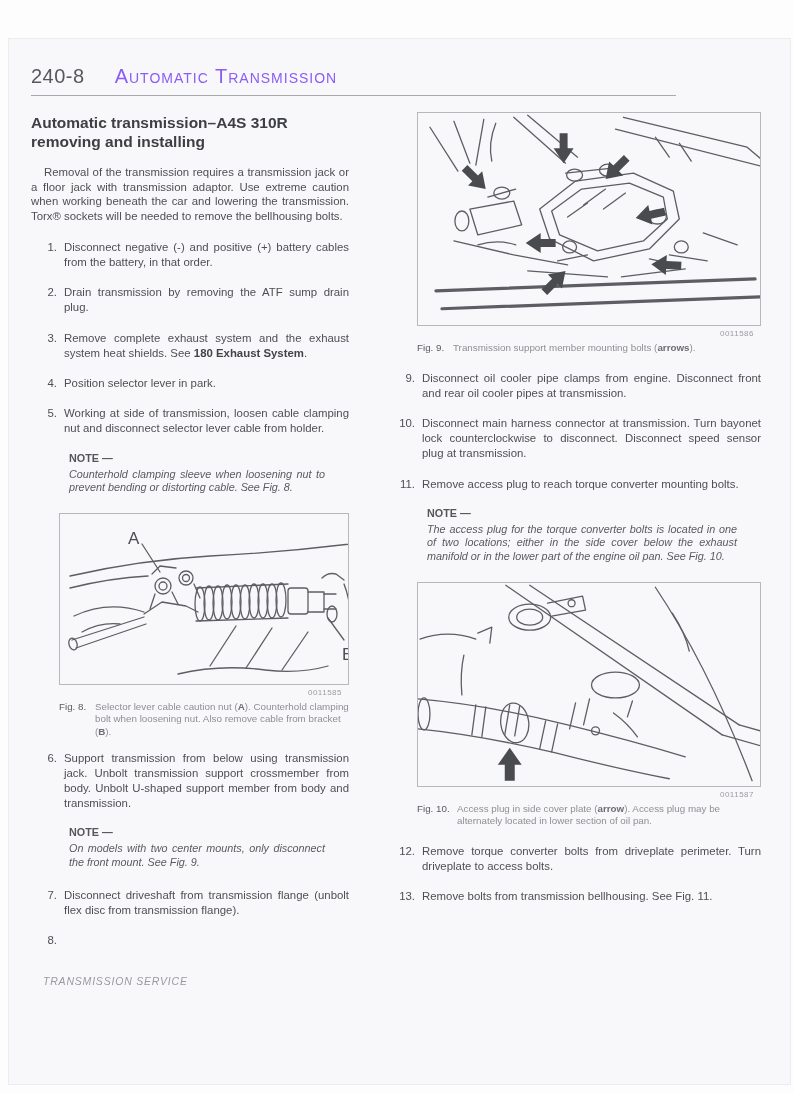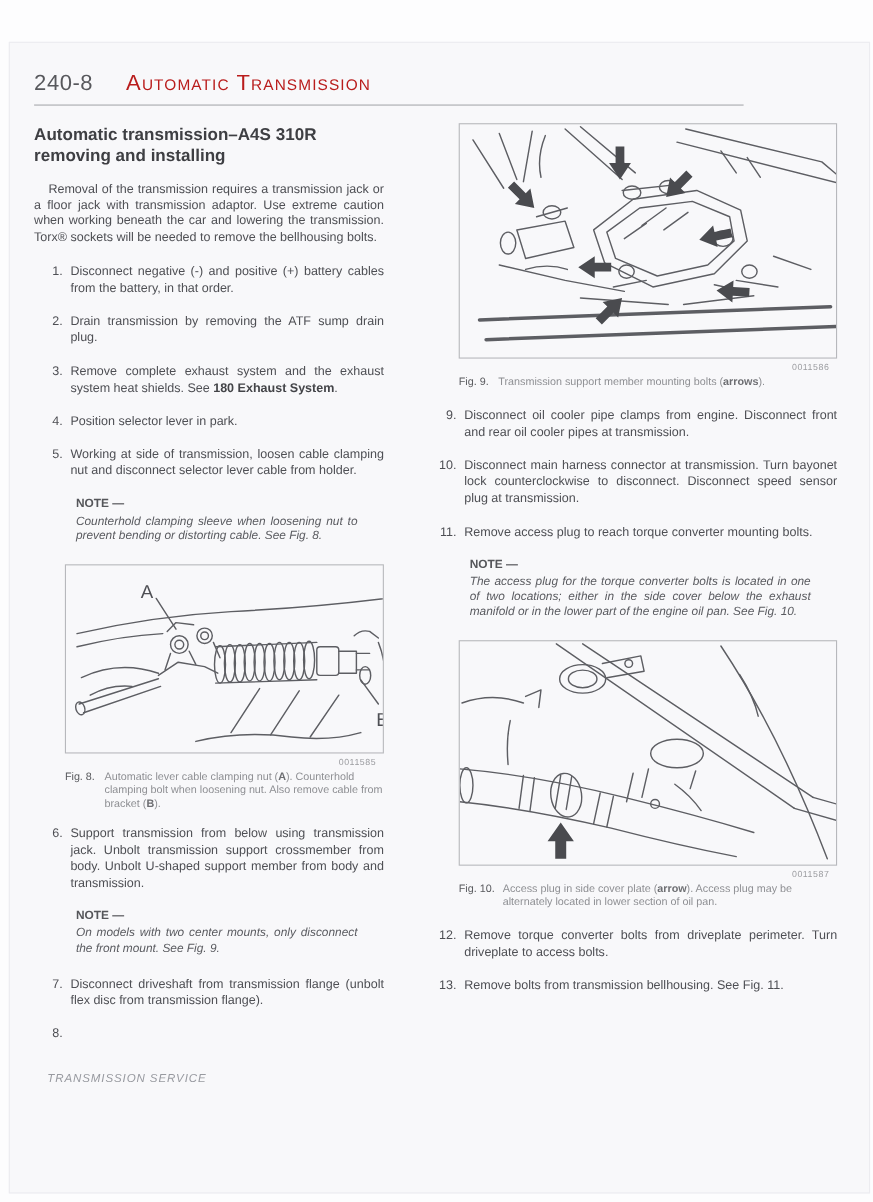--- a/index.html
+++ b/index.html
@@ -13,21 +13,21 @@
   }
   .page {
     position:absolute; left:8px; top:38px; width:783px; height:1047px;
     background:#f8f8fa;
     border:1px solid #ececf0;
   }
   
   .runhead { margin:26px 0 0 22px; display:flex; align-items:baseline; }
   .runhead .code { font-size:20px; color:#57585c; letter-spacing:0.5px; }
   .runhead .sect {
-    margin-left:30px; font-size:20px; color:#b91c1c;
+    margin-left:30px; font-size:20px; color:#8b5cf6;
     font-variant: small-caps; letter-spacing:1px;text-align:right;
   }
   .headrule { margin:7px 0 0 22px; width:645px; height:1px; background:#a8a9ad; }
 
   .cols { display:flex; gap:40px; margin:14px 0 0 22px; align-items:flex-start; }
   .col-l { width:318px; flex:none; }
   .col-r { width:372px; flex:none; }
 
   h1.doc-title { font-size:15.5px; font-weight:bold; color:#3e3f43; line-height:19px; margin:3px 0 14px 0; }
   p.intro { font-size:11.4px; line-height:14.7px; text-align:justify; text-indent:13px; margin:0 0 16px 0; color:#4e4f54; }
@@ -150,21 +150,21 @@
               <path d="M 82 30 L 100 58"></path>
               <path d="M 284 126 L 268 104"></path>
             </g>
             <text class="callout" x="68" y="30">A</text>
             <text class="callout" x="282" y="146">B</text>
           </svg>
         </div>
         <div class="scan">0011585</div>
         <div class="figcap">
           <span class="fl">Fig. 8.</span>
-          <span class="fc"><span>Automatic lever cable clamping nut (</span><b>A</b><span>). Counterhold clamping bolt when loosening nut. Also remove cable from bracket (</span><b>B</b><span>).</span></span>
+          <span class="fc"><span>Selector lever cable caution nut (</span><b>A</b><span>). Counterhold clamping bolt when loosening nut. Also remove cable from bracket (</span><b>B</b><span>).</span></span>
         </div>
       </div>
 
       <div class="step">
         <span class="n">6.</span>
         <span class="t">Support transmission from below using transmission jack. Unbolt transmission support crossmember from body. Unbolt U-shaped support member from body and transmission.</span>
       </div>
 
       <div class="note">
         <div class="nl">NOTE —</div>

